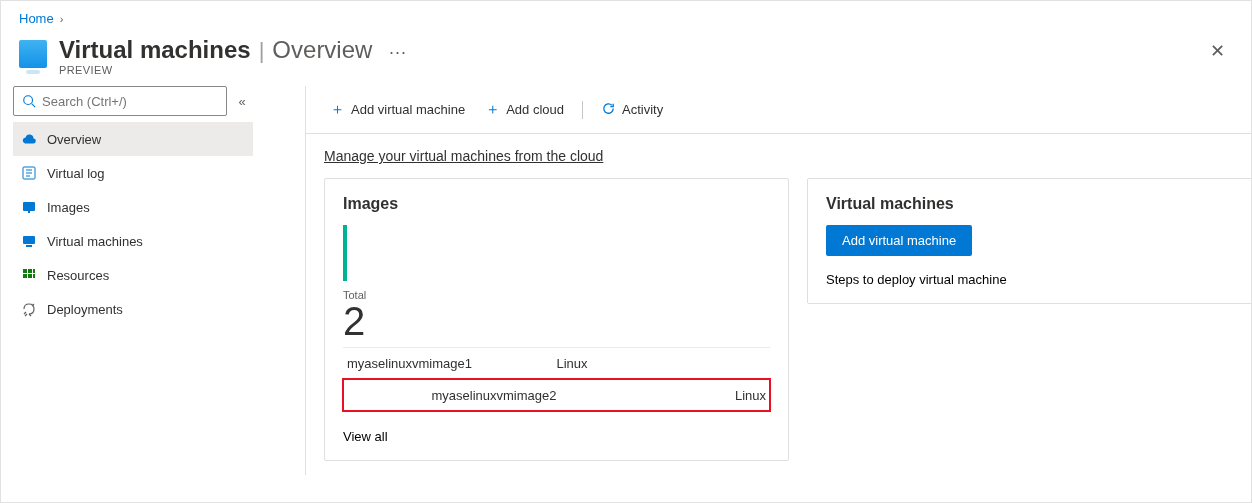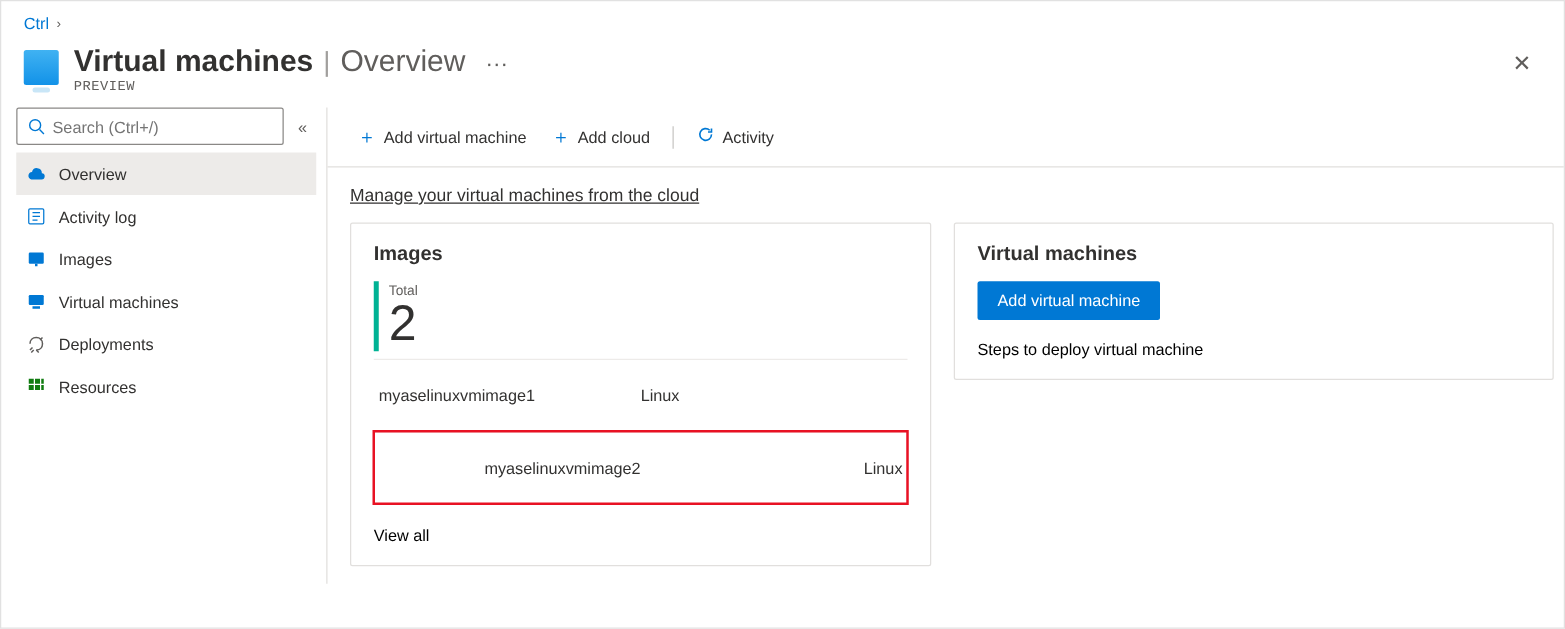--- a/index.html
+++ b/index.html
@@ -40,27 +40,27 @@
       content:"";
       position:absolute;left:50%;bottom:-6px;transform:translateX(-50%);
       width:14px;height:4px;background:#c9e6f7;border-radius:2px;
     }
     .header-titlewrap { display:flex; flex-direction:column; }
     .header-titleline { display:flex; align-items:baseline; gap:8px; }
     .header-title { font-size: 24px; font-weight: 600; color:#323130; }
     .header-sep { color:#a19f9d; font-weight:300; font-size:22px; }
     .header-sub { font-size: 24px; font-weight: 400; color:#605e5c; }
     .header-ellipsis { color:#605e5c; font-size:18px; padding:0 8px; cursor:pointer; }
-    .header-preview { font-size: 11px; color:#605e5c; letter-spacing:0.4px;font-family:Liberation Mono, monospace; }
+    .header-preview { font-size: 11px; color:#605e5c; letter-spacing:0.4px; }
     .close-x {
       position: absolute; right: 20px; top: 4px;
       font-size: 18px; color:#605e5c; cursor:pointer; font-weight:300;
       padding:6px;
     }
-    .layout { display:flex; }
+    .layout { display:flex;gap:44px; }
     .sidebar {
       width: 260px; flex-shrink:0; border-right:0; padding:0 8px 0 12px;
     }
     .search-row{ display:flex; align-items:center; gap:4px; margin-bottom:6px; }
     .search-box {
       flex:1; display:flex; align-items:center;
       border:1px solid #8a8886; border-radius:2px; padding:4px 8px;
       color:#605e5c; font-size:13px; height:30px;
     }
     .search-box svg{ width:14px;height:14px; margin-right:6px; flex-shrink:0;}
@@ -89,47 +89,47 @@
     .toolbar-sep{ width:1px; height:18px; background:#c8c6c4; margin:0 6px;}
     .content{ padding:14px 18px; }
     .section-title{ padding:0 0 14px; font-size:14px; color:#323130;text-decoration:underline;}
     .cards{ display:flex; gap:18px; align-items:flex-start; }
     .card{
       border:1px solid #e1dfdd; border-radius:2px; padding:16px 18px;
       width:465px;
     }
     .card.wide{ width:480px; }
     .card h3{ font-size:16px; font-weight:600; margin-bottom:12px;}
-    .metric{ display:flex; align-items:center; gap:8px; margin-bottom:0;}
+    .metric{ display:flex; gap:8px; margin-bottom:0;flex-direction:column;}
     .metric-bar{ width:4px; height:56px; background:#00b294; }
     .metric-text{ display:flex; flex-direction:column; }
     .metric-label{ font-size:11px; color:#605e5c; }
     .metric-value{ font-size:40px; font-weight:400; line-height:1; color:#323130;}
     .img-table{ width:100%; margin-top:6px; }
     .img-row{
       display:grid; grid-template-columns: 1fr 1fr;
-      padding:21px 4px; font-size:13px; color:#323130;
+      padding:8px 4px; font-size:13px; color:#323130;
       border-top:1px solid #edebe9;
     }
     .img-row:first-child{ border-top:1px solid #edebe9; }
     .img-row.highlight{ outline:2px solid #e81123; outline-offset:-1px;text-align:right; }
     .link{ color:#000000; cursor:pointer; font-size:13px; }
     .viewall{ margin-top:18px; display:inline-block; }
     .vm-desc{ font-size:13px; color:#323130; line-height:1.45; margin-bottom: 90px;}
     .btn-primary{
       background:#0078d4; color:#fff; border:none; padding:8px 16px;
       font-size:13px; cursor:pointer; border-radius:2px;
     }
     .steps-link{ display:block; margin-top:16px; }
   </style>
 </head>
 <body>
 
 <div class="breadcrumb">
-  <a>Ctrl</a>
+  <a>Home</a>
   <span class="chevron">›</span>
 </div>
 
 <div class="header">
   <div class="header-icon"></div>
   <div class="header-titlewrap">
     <div class="header-titleline">
       <span class="header-title">Virtual machines</span>
       <span class="header-sep">|</span>
       <span class="header-sub">Overview</span>
@@ -163,61 +163,61 @@
     </div>
     <div class="nav-item">
       <span class="nav-icon">
         <svg width="16" height="16" viewBox="0 0 16 16">
             <rect x="2" y="2" width="12" height="12" rx="1" fill="none" stroke="#0078d4"></rect>
             <line x1="5" y1="5" x2="11" y2="5" stroke="#0078d4"></line>
             <line x1="5" y1="8" x2="11" y2="8" stroke="#0078d4"></line>
             <line x1="5" y1="11" x2="9" y2="11" stroke="#0078d4"></line>
           </svg>
       </span>
-      <span>Activity log</span>
+      <span>Virtual log</span>
     </div>
     <div class="nav-item">
       <span class="nav-icon">
         <svg width="16" height="16" viewBox="0 0 16 16">
             <rect x="2" y="3" width="12" height="9" rx="1" fill="#0078d4"></rect>
             <rect x="7" y="12" width="2" height="2" fill="#0078d4"></rect>
           </svg>
       </span>
       <span>Images</span>
     </div>
     <div class="nav-item">
       <span class="nav-icon">
         <svg width="16" height="16" viewBox="0 0 16 16">
             <rect x="2" y="3" width="12" height="8" rx="1" fill="#0078d4"></rect>
             <rect x="5" y="12" width="6" height="2" fill="#0078d4"></rect>
           </svg>
       </span>
       <span>Virtual machines</span>
-    </div>
-    <div class="nav-item">
-      <span class="nav-icon">
-        <svg width="16" height="16" viewBox="0 0 16 16" fill="none" stroke="#605e5c" stroke-width="1.2">
-            <path d="M5 11l-2 2m8-8l2-2M3 8c0-3 2-5 5-5s5 2 5 5-2 5-5 5"></path>
-            <path d="M8 13l2 2m-4-2l-2 2" stroke="#605e5c"></path>
-          </svg>
-      </span>
-      <span>Deployments</span>
     </div>
     <div class="nav-item">
       <span class="nav-icon">
         <svg width="16" height="16" viewBox="0 0 16 16" fill="#107c10">
             <rect x="2" y="2" width="4" height="4"></rect>
             <rect x="7" y="2" width="4" height="4"></rect>
             <rect x="12" y="2" width="2" height="4"></rect>
             <rect x="2" y="7" width="4" height="4"></rect>
             <rect x="7" y="7" width="4" height="4"></rect>
             <rect x="12" y="7" width="2" height="4"></rect>
           </svg>
       </span>
       <span>Resources</span>
+    </div>
+    <div class="nav-item">
+      <span class="nav-icon">
+        <svg width="16" height="16" viewBox="0 0 16 16" fill="none" stroke="#605e5c" stroke-width="1.2">
+            <path d="M5 11l-2 2m8-8l2-2M3 8c0-3 2-5 5-5s5 2 5 5-2 5-5 5"></path>
+            <path d="M8 13l2 2m-4-2l-2 2" stroke="#605e5c"></path>
+          </svg>
+      </span>
+      <span>Deployments</span>
     </div>
   </div>
 
   <div class="main">
     <div class="toolbar">
       <div class="toolbar-btn">
         <span class="tb-icon">＋</span>
         <span>Add virtual machine</span>
       </div>
       <div class="toolbar-btn">

